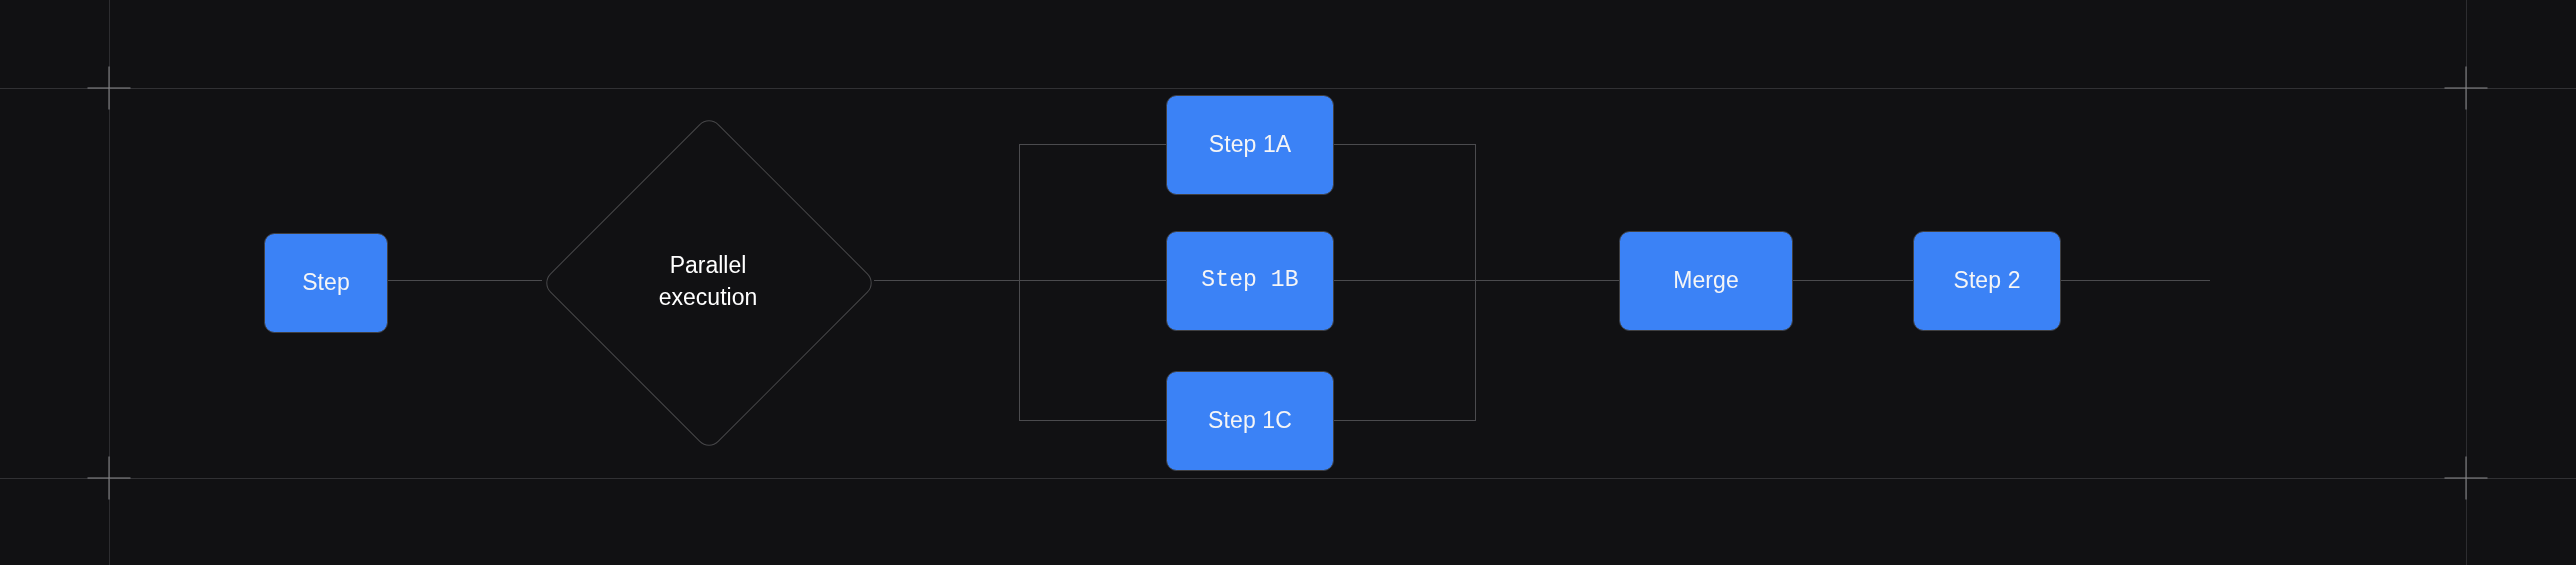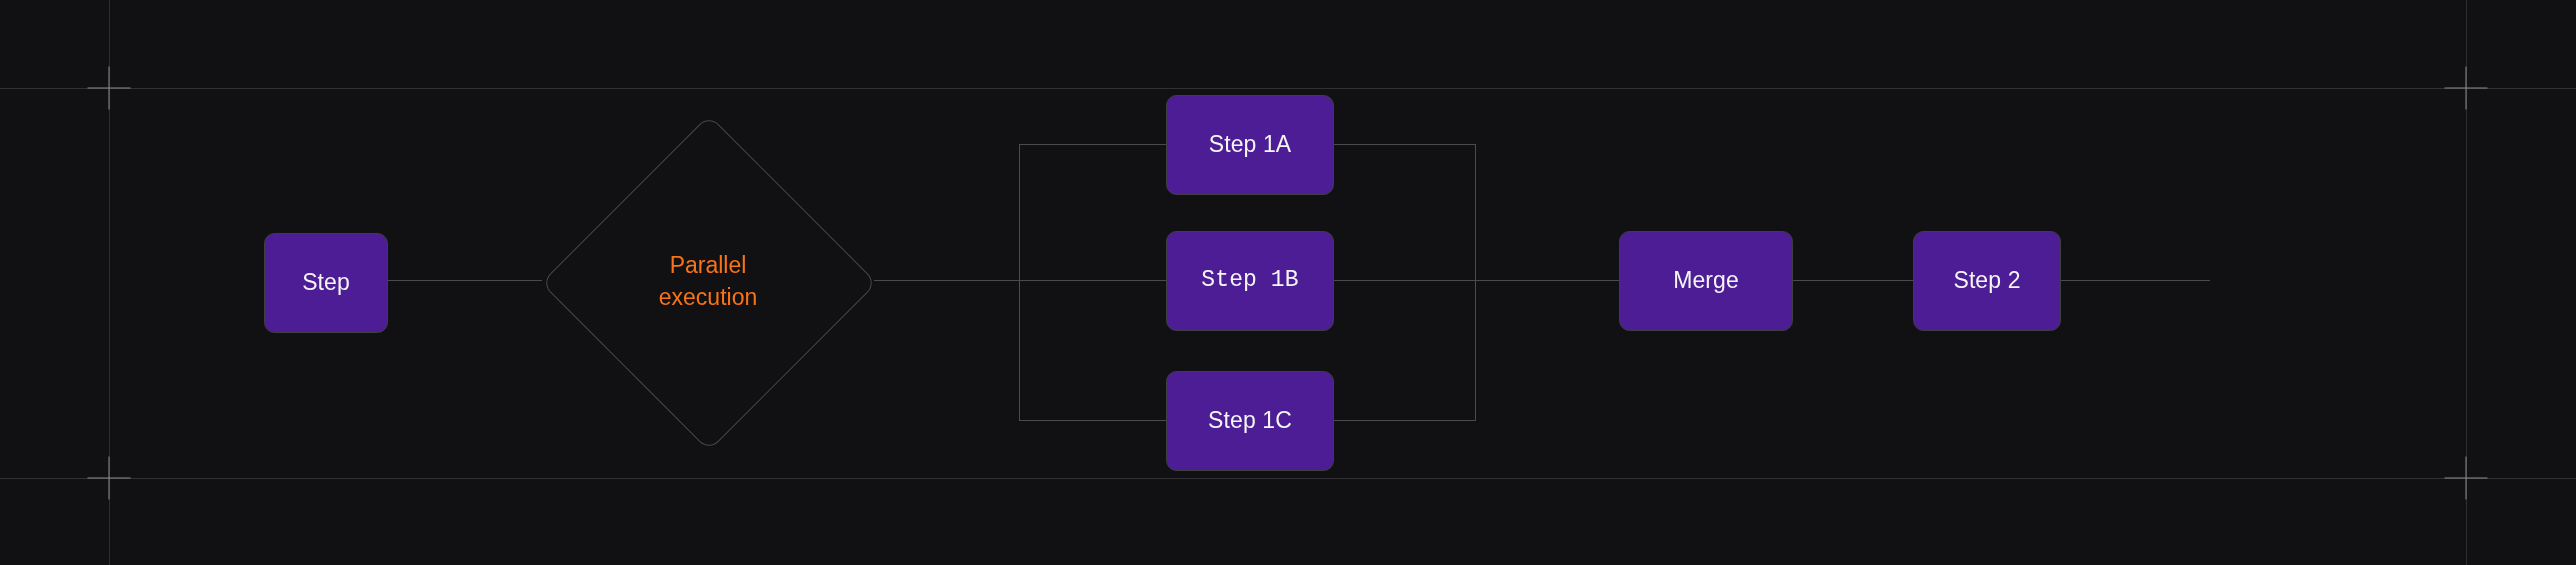--- a/index.html
+++ b/index.html
@@ -70,21 +70,21 @@
   .edge-v {
     position: absolute;
     width: 1.2px;
     background: #4b4b4e;
   }
 
   
   .node {
     position: absolute;
     box-sizing: border-box;
-    background: #4c1d95;
+    background: #3b82f6;
     border: 1.1px solid #3f3f41;
     border-radius: 10.5px;
     display: flex;
     align-items: center;
     justify-content: center;
     color: #f5f5f6;
     font-size: 23px;
     line-height: 1.18;
     letter-spacing: 0.1px;
     text-align: center;
@@ -107,21 +107,21 @@
     margin-left: -118px;
     margin-top: -118px;
     border: 1.2px solid #474749;
     border-radius: 13.5px;
     background: transparent;
     transform: rotate(45deg);
   }
   .diamond-label {
     position: relative;
     z-index: 2;
-    color: #f97316;
+    color: #ffffff;
     font-size: 23px;
     line-height: 1.38;
     text-align: center;
     white-space: pre-line;
   }
 </style>
 </head>
 <body>
 
 <div id="stage">

